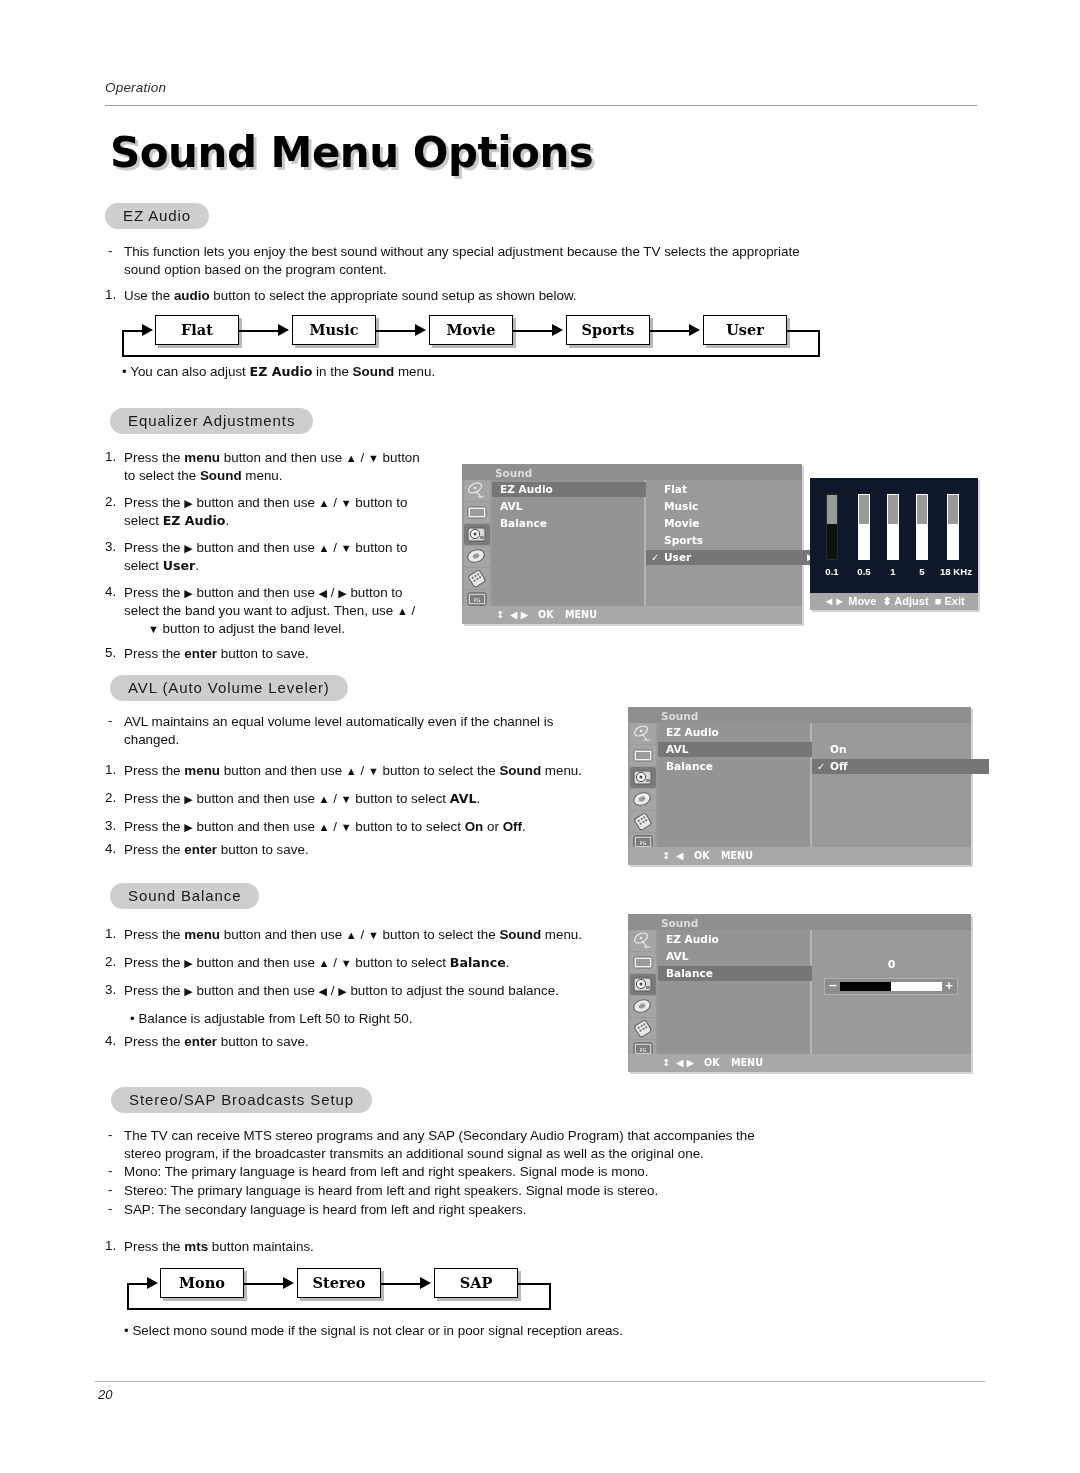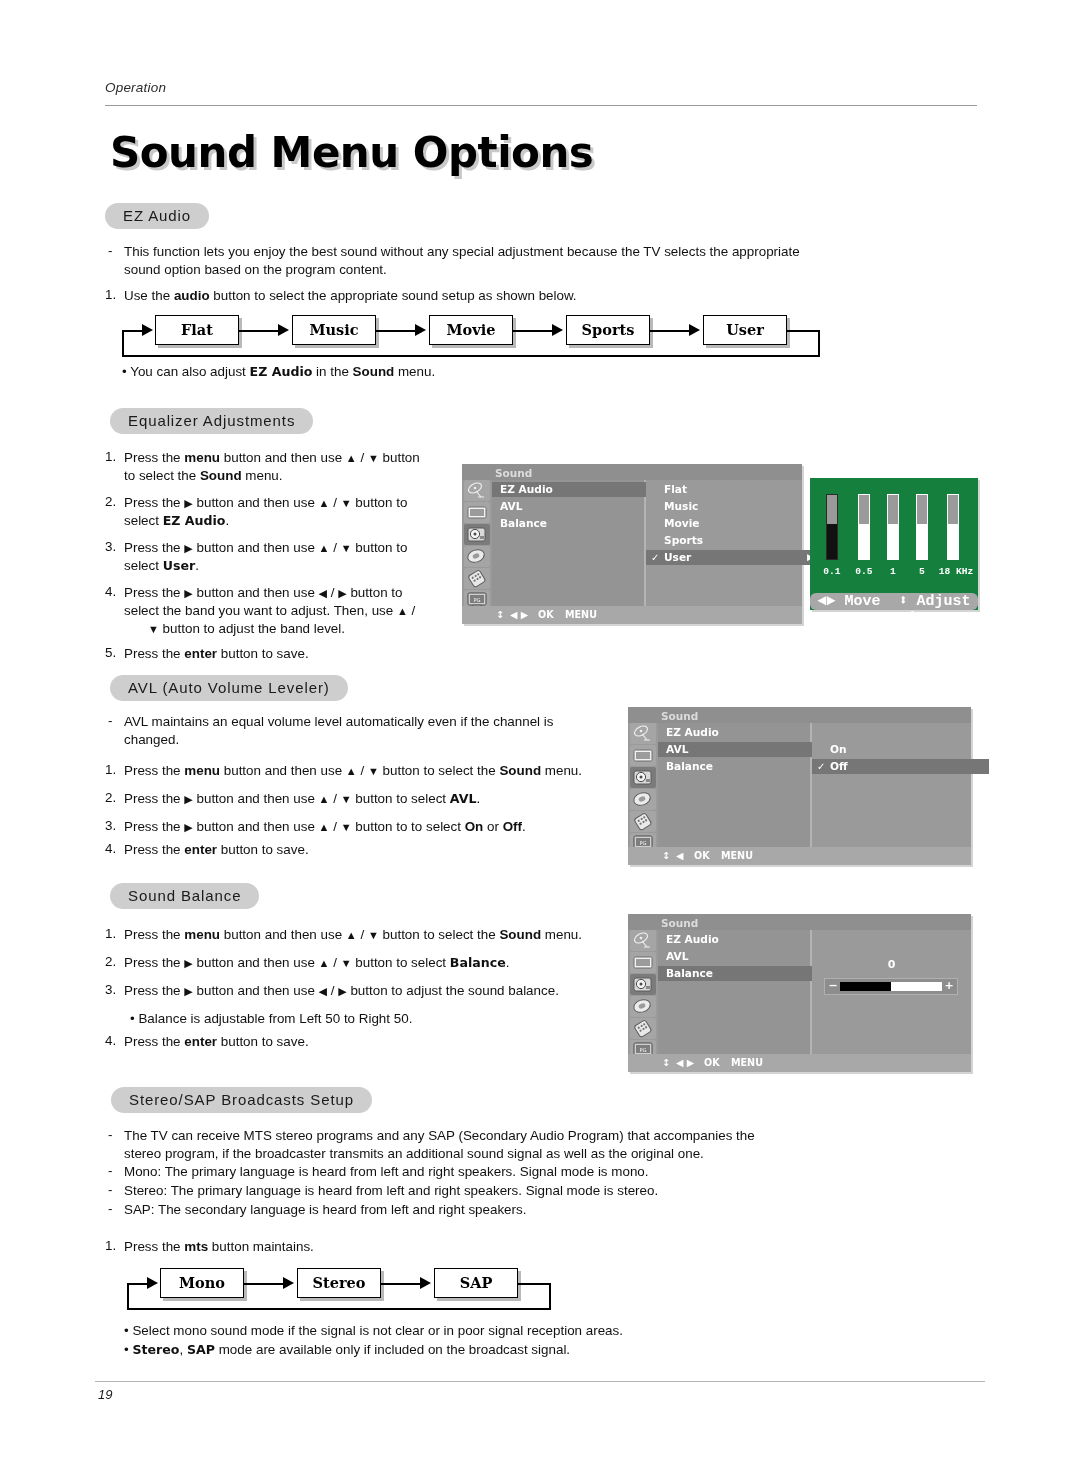--- a/index.html
+++ b/index.html
@@ -201,23 +201,23 @@
     font-size: 9.6px;
     font-weight: bold;
     color: #fff;
     line-height: 18px;
   }
   .osd .footer .fi { position: absolute; white-space: nowrap; }
 
   
   .eqpanel {
     position: absolute;
-    background: #15803d;
+    background: #0f172a;
     box-shadow: 2px 2px 0 #d4d4d4;
-    font-family: Liberation Mono, monospace;
+    font-family: Liberation Sans, sans-serif;
   }
   .eqpanel .bar {
     position: absolute;
     width: 12px;
     border: 1.5px solid #ffffff;
     background: #9a9a9a;
     box-sizing: border-box;
   }
   .eqpanel .bar.sel { border-color: #2a2a2a; }
   .eqpanel .bar .fill {
@@ -233,25 +233,24 @@
     color: #fff;
     text-align: center;
     white-space: nowrap;
   }
   .eqpanel .footer {
     position: absolute;
     left: 0; right: 0; bottom: 0;
     height: 17px;
     line-height: 17px;
     background: #a8a8a8;
-    font-size: 15px;
+    font-size: 11px;
     font-weight: bold;
     color: #fff;
     text-align: center;
-    border-radius: 6px;
   }
 
   
   .balwrap { position: absolute; }
   .balwrap .balval {
     position: absolute;
     width: 100%;
     text-align: center;
     font-size: 11px;
     font-weight: bold;
@@ -719,18 +718,17 @@
     <div class="arrow" style="left:295px; top:12px;"></div>
     <div class="fbox" style="left:309px; top:3px; width:82px; height:28px; line-height:28px;">SAP</div>
 
     <div class="line" style="left:393px; top:18px; width:33px; height:1.6px;"></div>
     <div class="line" style="left:424px; top:18px; width:1.6px; height:26px;"></div>
     <div class="line" style="left:2px; top:43px; width:424px; height:1.6px;"></div>
     <div class="line" style="left:2px; top:18px; width:1.6px; height:26px;"></div>
   </div>
 
   <div class="txt" style="left:124px; top:1322px;"><span>•</span> <span>Select mono sound mode if the signal is not clear or in poor signal reception areas.</span></div>
-  <div class="txt" style="left:124px; top:1341px;"><span>•</span> <span class="sl">Stereo</span><span>, </span><span class="sl">SAP</span><span> mode are available only if included on the broadcast signal.</span></div>
 
   <div class="foot-rule"></div>
-  <div class="pagenum">19</div>
+  <div class="pagenum">20</div>
 
 </div>
 
 </body></html>

